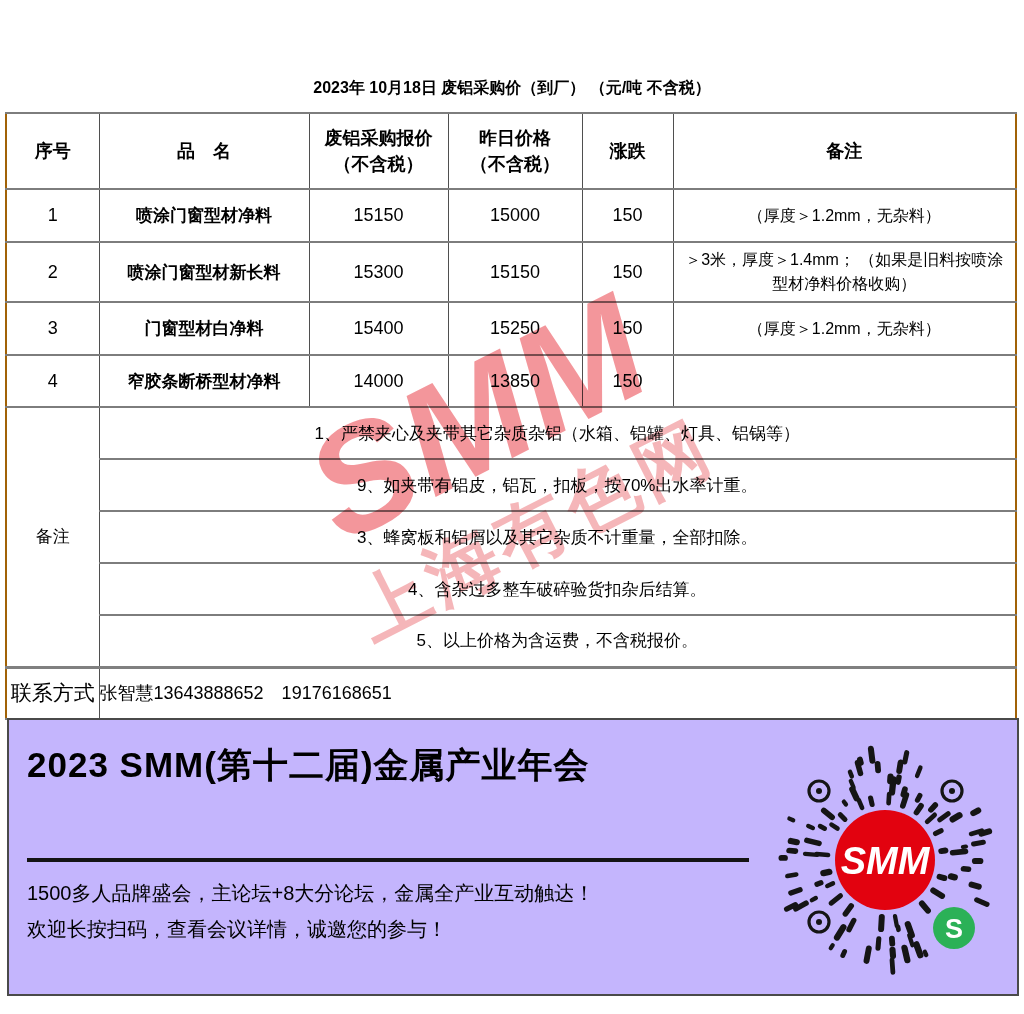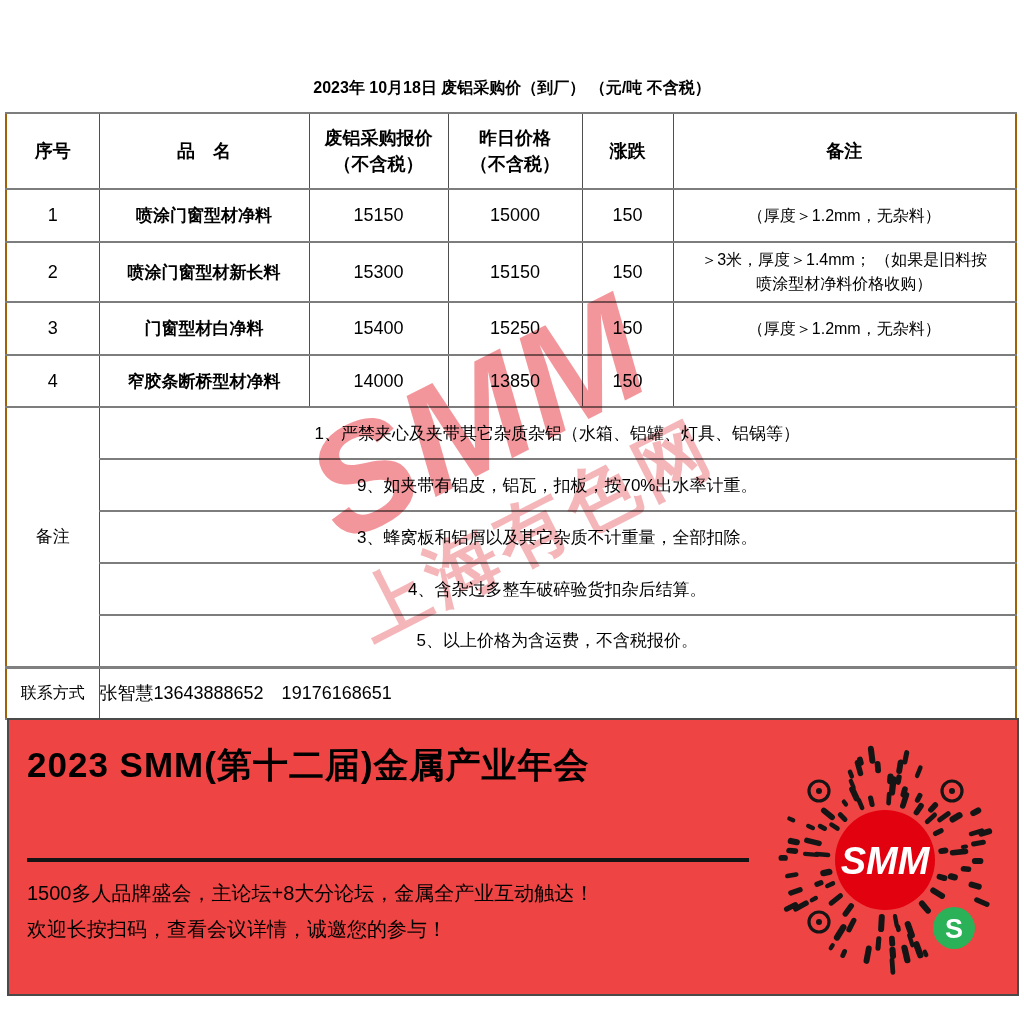--- a/index.html
+++ b/index.html
@@ -20,47 +20,47 @@
     border:2px solid #a16207;
   }
   .price-table th, .price-table td {
     border-top:2px solid #7d7d7d; border-bottom:2px solid #7d7d7d;
     border-left:1px solid #4f4f4f; border-right:1px solid #4f4f4f;
     padding:0; vertical-align:middle;
   }
   .head th { font-size:18px; font-weight:bold; height:74px; line-height:1.45; background:#fff; }
   .prow td { font-size:18px; }
   .prow .pname { font-weight:bold; font-size:17px; }
-  .prow .remark { font-size:16px; line-height:1.5; padding:2px 20px; }
+  .prow .remark { font-size:16px; line-height:1.5; padding:2px 4px; }
   .r1 { height:53px; } .r2 { height:60px; } .r3 { height:53px; } .r4 { height:52px; }
   .note-row { height:52px; }
   .note-cell { text-align:center; padding-left:10px; font-size:17px; }
   .notes-label { font-size:17px; }
   .contact-row { height:52px; }
   .contact-row td { border-top:3px solid #808080; }
-  .contact-label { font-size:16px; }
+  .contact-label { font-size:21px; }
   .contact-value { text-align:left; padding-left:12px; font-size:18px; }
 
   .watermark {
     position:absolute; left:500px; top:462px;
     transform:translate(-50%,-50%) rotate(-27deg);
     text-align:center; z-index:6; pointer-events:none; mix-blend-mode:multiply;
   }
   .wm-smm {
     font-size:150px; font-weight:bold; font-style:italic;
     color:rgba(233,64,72,0.55); line-height:1; letter-spacing:2px;
   }
   .wm-cn {
     font-size:72px; font-weight:bold; color:rgba(236,110,116,0.5);
     letter-spacing:6px; margin-top:4px; white-space:nowrap;
   }
 
   .footer-box {
     position:absolute; left:7px; top:718px; width:1008px; height:274px;
-    border:2px solid #4a4a4a; background:#ef4444;
+    border:2px solid #4a4a4a; background:#c4b5fd;
   }
   .conf-title { position:absolute; left:18px; top:22px; font-size:35px; font-weight:bold; letter-spacing:1px; }
   .conf-date  { position:absolute; left:18px; top:84px; font-size:21px; font-weight:bold; }
   .conf-rule  { position:absolute; left:18px; top:138px; width:722px; height:4px; background:#141414; }
   .conf-line1 { position:absolute; left:18px; top:160px; font-size:20px; }
   .conf-line2 { position:absolute; left:18px; top:196px; font-size:20px; }
   .qr { position:absolute; left:768px; top:12px; }
 </style>
 </head>
 <body>

